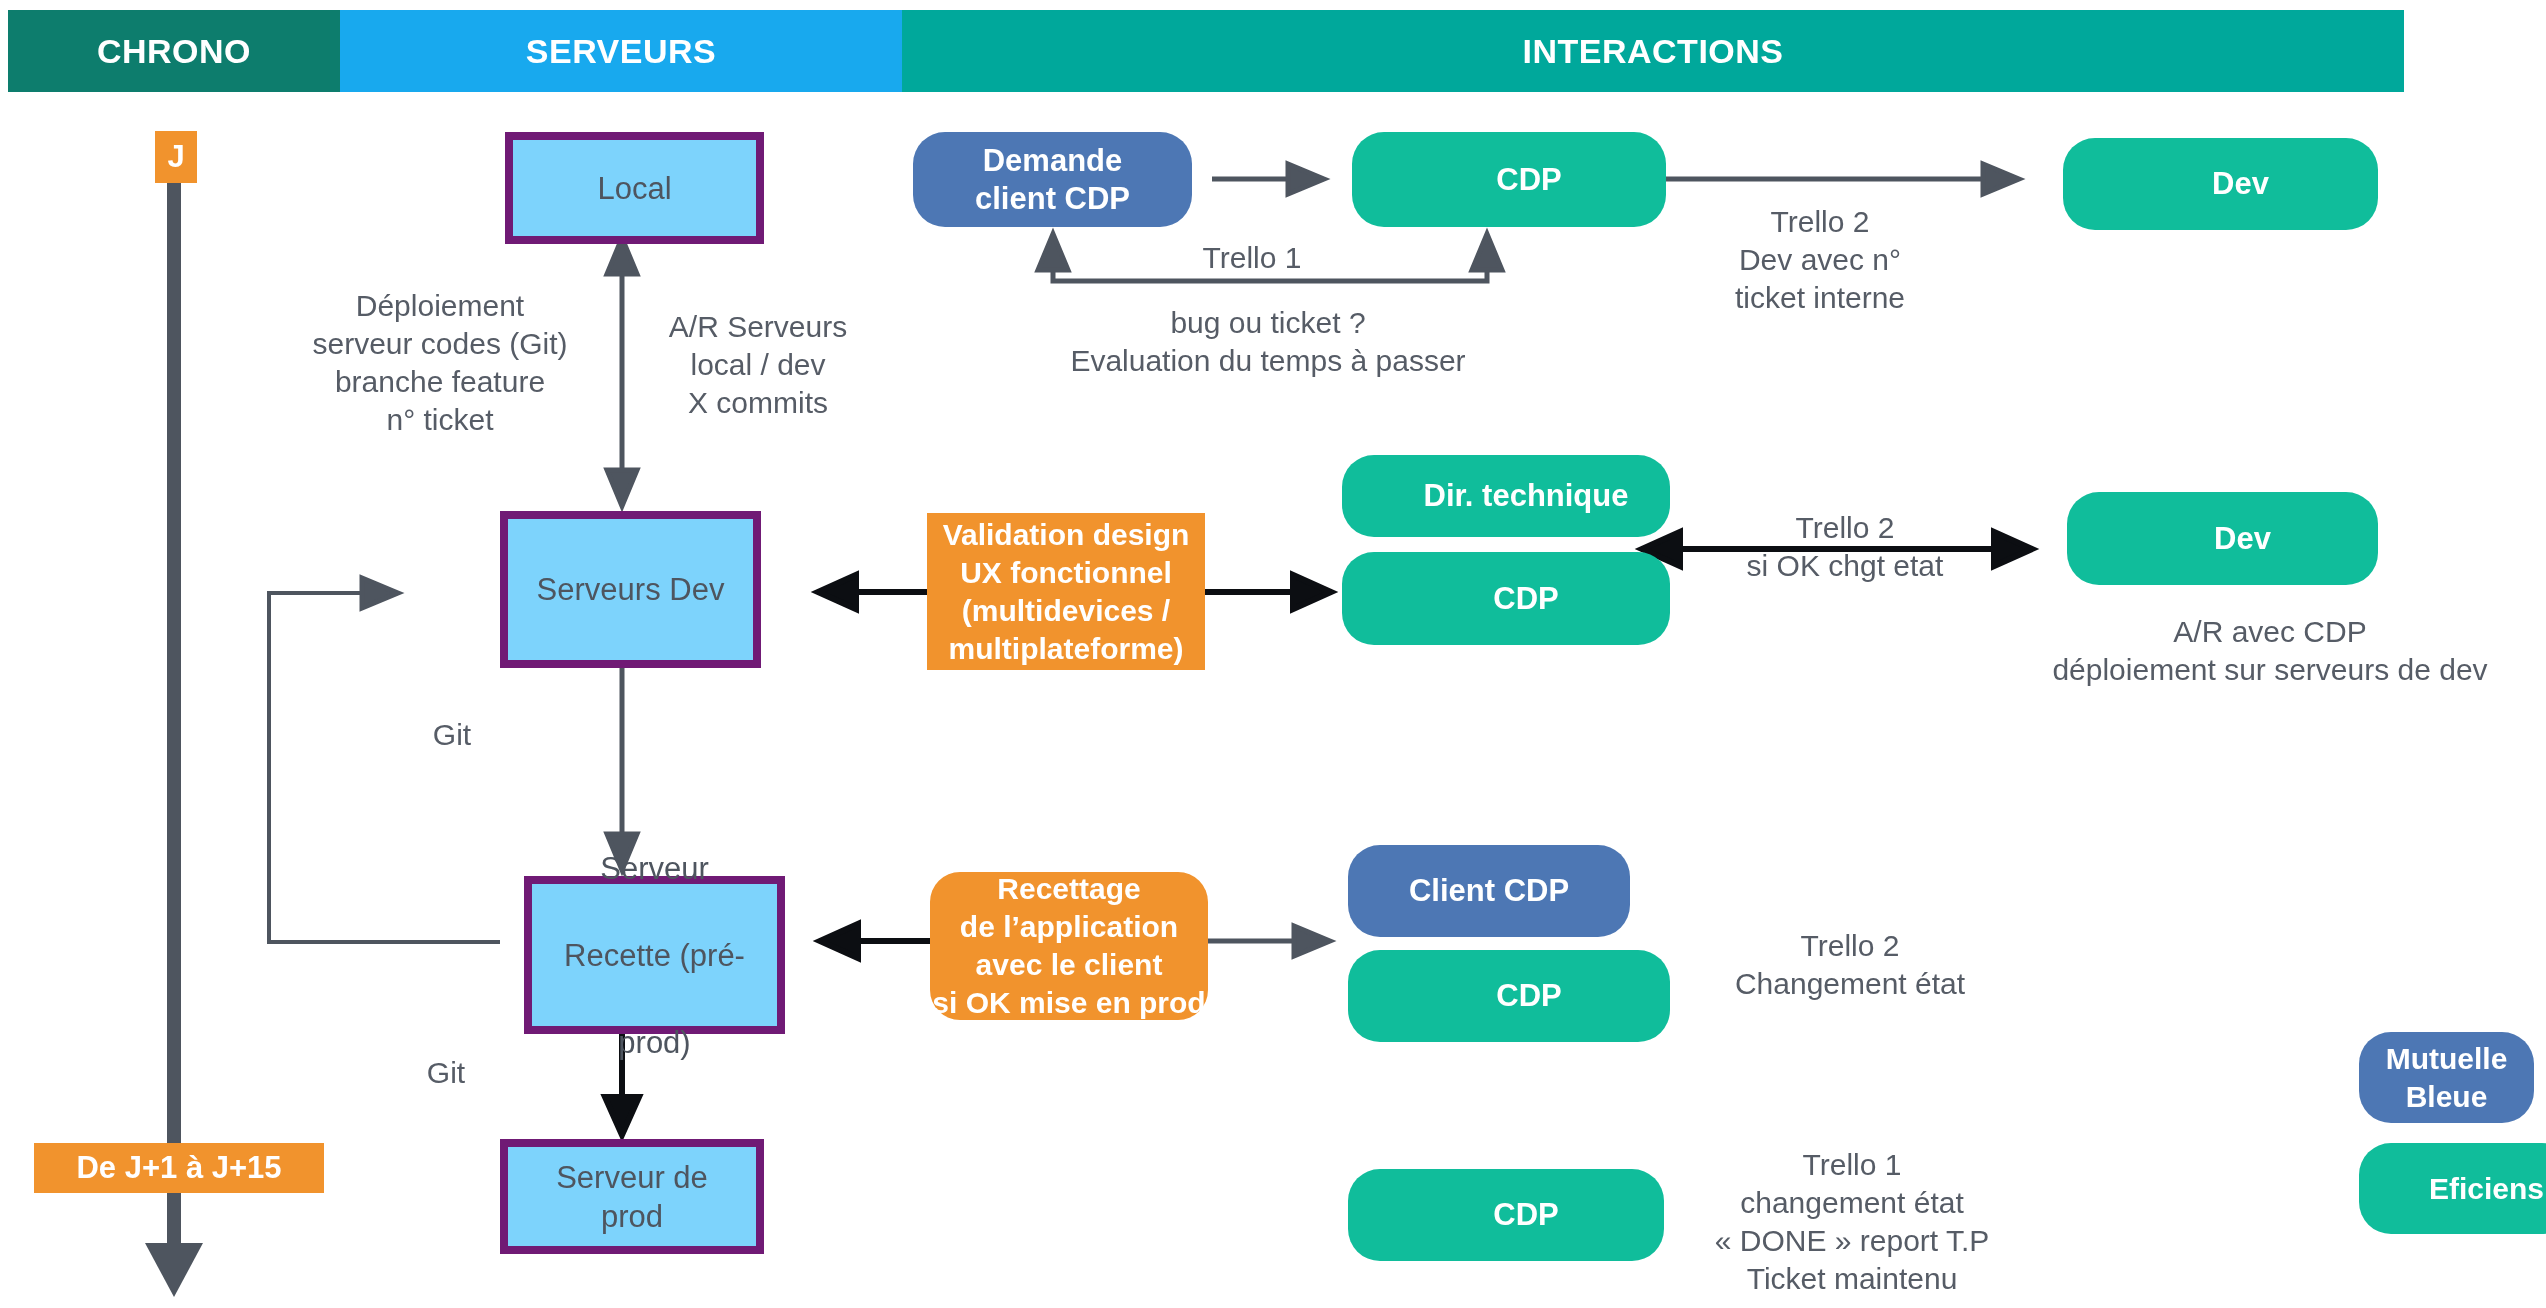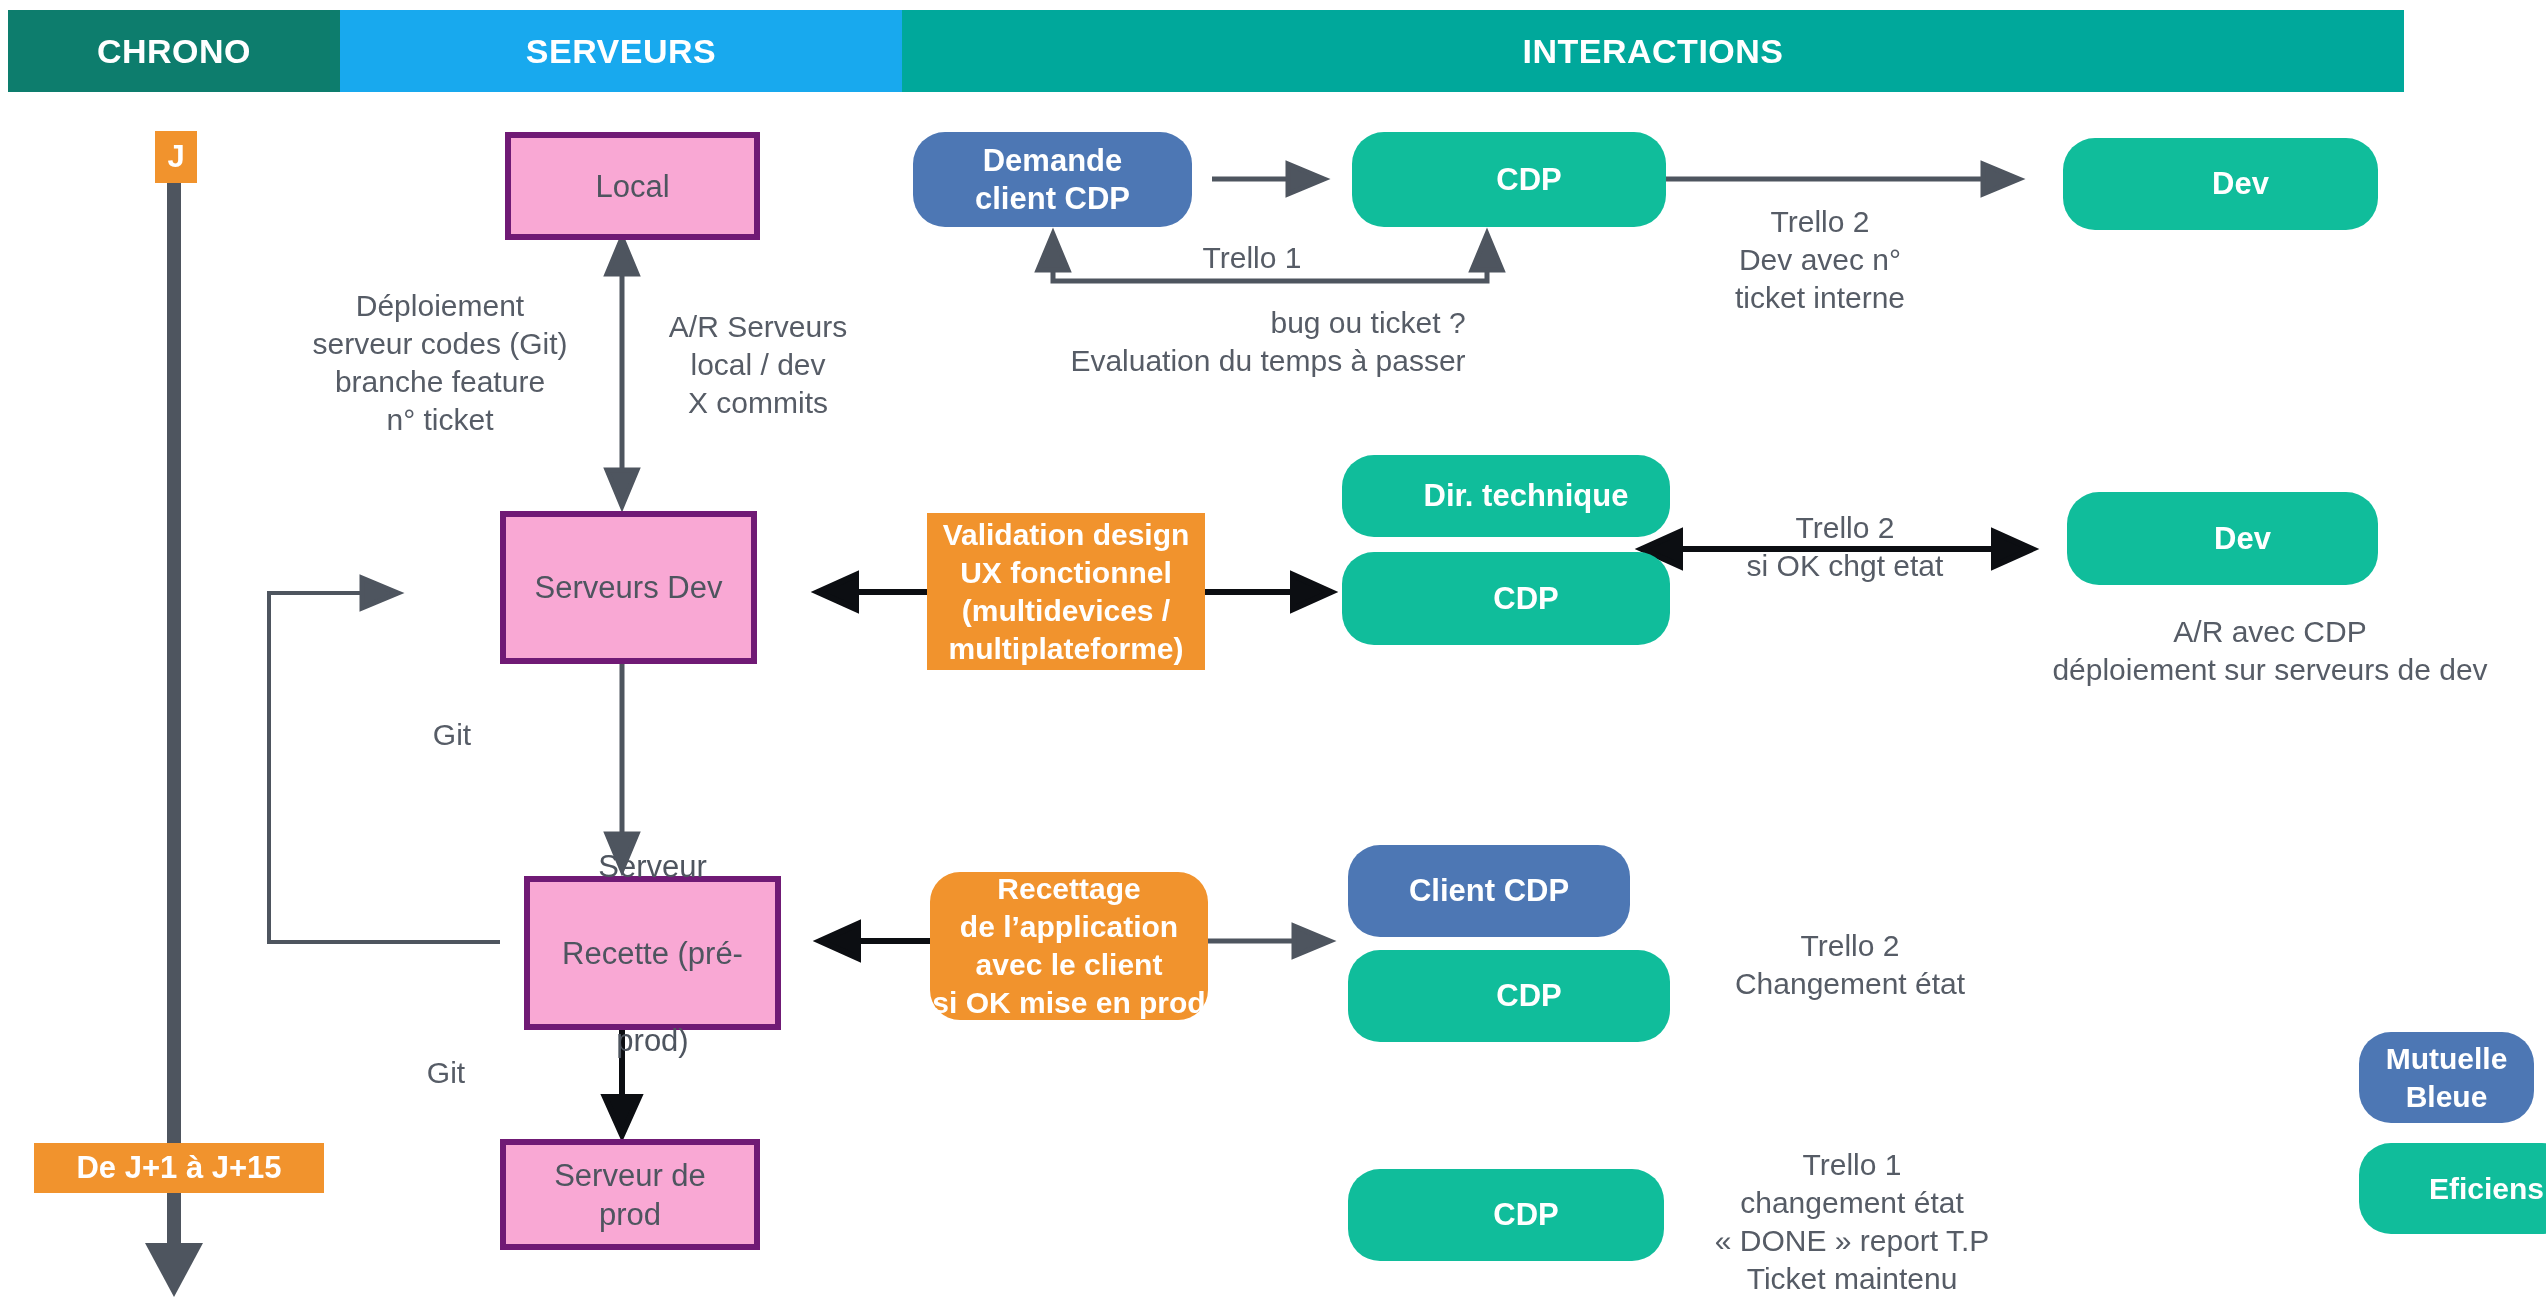--- a/index.html
+++ b/index.html
@@ -8,21 +8,21 @@
     font-family:"Liberation Sans","DejaVu Sans",sans-serif;overflow:hidden;
   }
   .hdr{
     position:absolute;top:10px;height:82px;display:flex;align-items:center;justify-content:center;
     color:#ffffff;font-weight:bold;font-size:34px;letter-spacing:.5px;
   }
   .hdr-chrono{left:8px;width:332px;background:#0d7d6d;}
   .hdr-serveurs{left:340px;width:562px;background:#18a9ee;}
   .hdr-interactions{left:902px;width:1502px;background:#00a89b;}
   .srvbox{
-    position:absolute;background:#f9a8d4;border:6px solid #701a75;color:#4e555f;
+    position:absolute;background:#7dd3fc;border:8px solid #701a75;color:#4e555f;
     display:flex;flex-direction:column;align-items:center;justify-content:center;
     font-size:31px;line-height:39px;text-align:center;
   }
   .pill{
     position:absolute;border-radius:32px;color:#ffffff;font-weight:bold;font-size:31px;
     display:flex;flex-direction:column;align-items:center;justify-content:center;
     text-align:center;line-height:38px;
   }
   .teal{background:#10bd9b;padding-left:40px;}
   .blue{background:#4d77b4;}
@@ -189,21 +189,21 @@
     <div>n° ticket</div>
   </div>
   <div class="note node" style="left:758px;top:308px;">
     <div>A/R Serveurs</div>
     <div>local / dev</div>
     <div>X commits</div>
   </div>
   <div class="note node" style="left:1252px;top:239px;">
     <div>Trello 1</div>
   </div>
-  <div class="note node" style="left:1268px;top:304px;text-align:right;">
+  <div class="note node" style="left:1268px;top:304px;">
     <div>bug ou ticket ?</div>
     <div>Evaluation du temps à passer</div>
   </div>
   <div class="note node" style="left:1820px;top:203px;">
     <div>Trello 2</div>
     <div>Dev avec n°</div>
     <div>ticket interne</div>
   </div>
   <div class="note node" style="left:1845px;top:509px;">
     <div>Trello 2</div>

